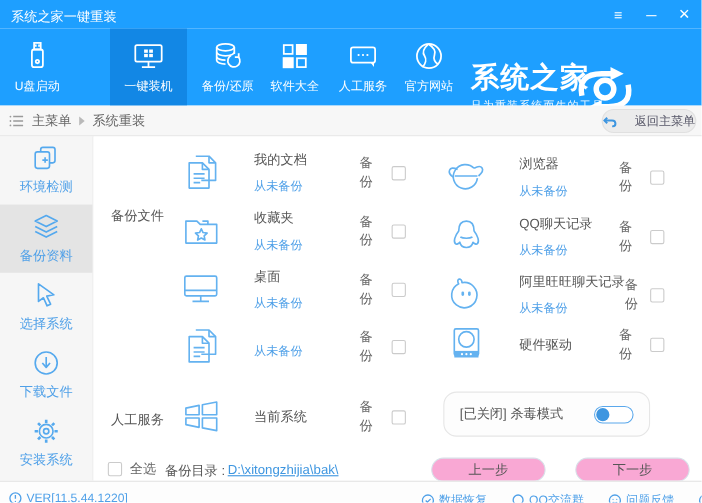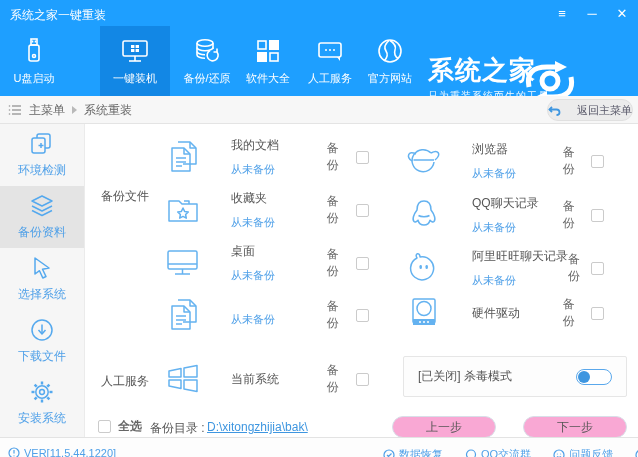--- a/index.html
+++ b/index.html
@@ -45,27 +45,27 @@
   .item .txt { margin-left:28px; width:108px; }
   .item .title { font-size:12px; color:#555; white-space:nowrap; }
   .item .sub { font-size:11px; color:#4FA0E8; margin-top:8px; }
   .bk { font-size:12px; color:#666; margin-left:auto; }
   .cb { width:13px; height:13px; border:1px solid #CBCBCB; border-radius:2px; background:#fff; margin-left:8px; flex:0 0 13px; cursor:pointer; }
   .colL { left:78px; width:206px; }
   .colR { left:319px; width:200px; }
   .li0{top:12px}.li1{top:65px}.li2{top:118px}.li3{top:170px}.li4{top:234px}
   .ri0{top:16px}.ri1{top:70px}.ri2{top:123px}.ri3{top:168px}
 
-  .avbox { position:absolute; left:318px; top:232px; width:224px; height:41px; border:1px solid #E6E6E6; border-radius:2px; background:#FDFDFD; display:flex; align-items:center; padding:0 14px; }
+  .avbox { position:absolute; left:318px; top:232px; width:188px; height:41px; border:1px solid #E6E6E6; border-radius:12px; background:#FDFDFD; display:flex; align-items:center; padding:0 14px; }
   .avbox .avlabel { font-size:12px; color:#555; }
   .toggle { margin-left:auto; width:36px; height:16px; border:1px solid #5AA8EC; border-radius:9px; position:relative; background:#fff; cursor:pointer; }
   .knob { position:absolute; left:1px; top:1px; width:12px; height:12px; border-radius:50%; background:#3E96E0; }
 
   .footrow { position:absolute; left:0; top:292px; width:553px; height:26px; }
-  .selall { position:absolute; left:13px; top:2px; display:flex; align-items:center;font-weight:bold; }
+  .selall { position:absolute; left:13px; top:2px; display:flex; align-items:center; }
   .selall .cb { margin-left:0; }
   .selall span.lbl { font-size:12px; color:#666; margin-left:7px; }
   .dirlabel { position:absolute; left:65px; top:4px; font-size:12px; color:#555; }
   .dirlink { position:absolute; left:122px; top:4px; font-size:12px; color:#3E96E0; text-decoration:underline; cursor:pointer; }
   .pillbtn { position:absolute; top:0; width:104px; height:22px; border:1px solid #D8DFE8; background:#f9a8d4; border-radius:11px; font-size:12px; color:#555; text-align:center; line-height:20px; cursor:pointer; }
   .btn-prev { left:307px; }
   .btn-next { left:438px; }
 
   
   .statusbar { position:absolute; left:0; top:437px; width:638px; height:26px; background:#FDFDFD; border-top:1px solid #E3E3E3; }

